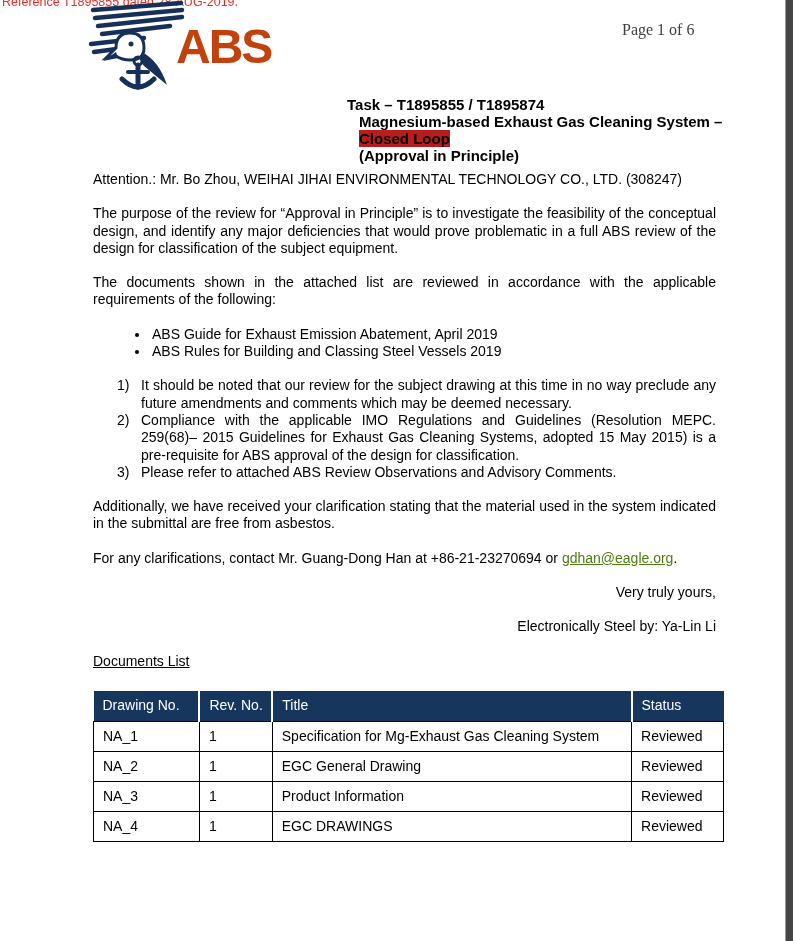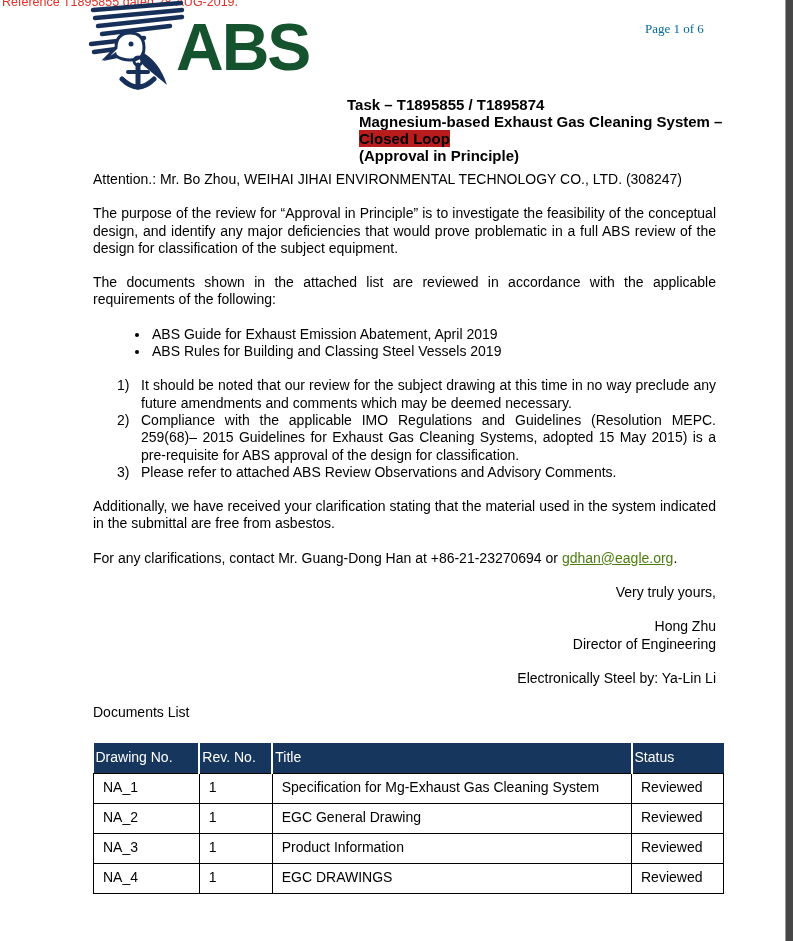--- a/index.html
+++ b/index.html
@@ -4,23 +4,23 @@
 <style>
   html,body{margin:0;padding:0;}
   body{font-family:"Liberation Sans","DejaVu Sans",sans-serif;background:#fff;}
   .page{position:relative;width:793px;height:941px;background:#ffffff;overflow:hidden;}
 
   .viewer-edge{position:absolute;right:0;top:0;width:7px;height:100%;background:#474747;border-left:1px solid #9a9a9a;}
 
   .ref-note{position:absolute;left:2px;top:-5px;color:#e23128;font-size:12.5px;z-index:1;white-space:nowrap;}
 
   .logo{position:absolute;left:86px;top:0px;display:flex;align-items:flex-start;z-index:2;}
-  .logo-text{font-weight:bold;font-size:66px;line-height:66px;color:#14532d;letter-spacing:-2px;margin-left:-10px;margin-top:14px;}
+  .logo-text{font-weight:bold;font-size:48px;line-height:66px;color:#c2410c;letter-spacing:-2px;margin-left:-10px;margin-top:14px;}
 
-  .page-num{position:absolute;left:645px;top:21px;font-family:"Liberation Serif","DejaVu Serif",serif;font-size:13px;color:#0369a1;}
+  .page-num{position:absolute;left:622px;top:21px;font-family:"Liberation Serif","DejaVu Serif",serif;font-size:16px;color:#404040;}
 
   .task-block{position:absolute;left:347px;top:96px;font-weight:bold;font-size:15px;line-height:17px;color:#000;}
   .task-block .indented{margin-left:12px;}
   .hl{background:#b91c1c;}
 
   .body-flow{position:absolute;left:93px;top:171px;width:623px;font-size:14px;line-height:17.3px;color:#000;}
   .body-flow p{margin:0 0 17px 0;text-align:justify;}
   p.attention{white-space:nowrap;text-align:left;}
 
   ul.bullets{margin:17px 0;padding-left:57px;}
@@ -28,24 +28,24 @@
 
   ol.conds{margin:17px 0;padding-left:24px;list-style:none;counter-reset:c;}
   ol.conds li{position:relative;padding-left:24px;text-align:justify;counter-increment:c;}
   ol.conds li::before{content:counter(c) ")";position:absolute;left:0;top:0;}
 
   a.mail{color:#4d7c0f;text-decoration:underline;}
 
   .sig{margin-left:288px;text-align:left;}
   .sig p{text-align:right;}
 
-  .doc-heading{margin-top:44px;margin-bottom:0;text-align:left;}
+  .doc-heading{margin-top:44px;margin-bottom:0;text-decoration:underline;text-align:left;}
 
   table.docs{border-collapse:collapse;margin-top:21px;width:631px;font-size:14px;}
-  table.docs th{background:#17365d;color:#fff;font-weight:400;text-align:left;height:30px;padding:0 6px 0 2px;border:none;border-left:2px solid #fff;margin-left:39px;}
+  table.docs th{background:#17365d;color:#fff;font-weight:400;text-align:left;height:30px;padding:0 6px 0 9px;border:none;border-left:2px solid #fff;margin-left:39px;}
   table.docs th:first-child{border-left:none;}
   table.docs td{border:1.4px solid #000;height:29px;padding:0 6px 0 9px;}
 </style>
 </head>
 <body>
 
 <div class="page">
 
   <div class="viewer-edge"></div>
 
@@ -97,22 +97,20 @@
     <ol class="conds">
         <li>It should be noted that our review for the subject drawing at this time in no way preclude any future amendments and comments which may be deemed necessary.</li>
         <li>Compliance with the applicable IMO Regulations and Guidelines (Resolution MEPC. 259(68)– 2015 Guidelines for Exhaust Gas Cleaning Systems, adopted 15 May 2015) is a pre-requisite for ABS approval of the design for classification.</li>
         <li>Please refer to attached ABS Review Observations and Advisory Comments.</li>
       </ol>
     <p>Additionally, we have received your clarification stating that the material used in the system indicated in the submittal are free from asbestos.</p>
     <p><span>For any clarifications, contact Mr. Guang-Dong Han at +86-21-23270694 or </span><a class="mail" href="#">gdhan@eagle.org</a><span>.</span></p>
 
     <div class="sig">
       <p>Very truly yours,</p>
-      <p><span>Hong Zhu</span><br>
-      <span>Director of Engineering</span></p>
       <p>Electronically Steel by: Ya-Lin Li</p>
     </div>
 
     <p class="doc-heading">Documents List</p>
 
     <table class="docs">
       <colgroup>
           <col style="width:106px">
           <col style="width:73px">
           <col style="width:360px">

